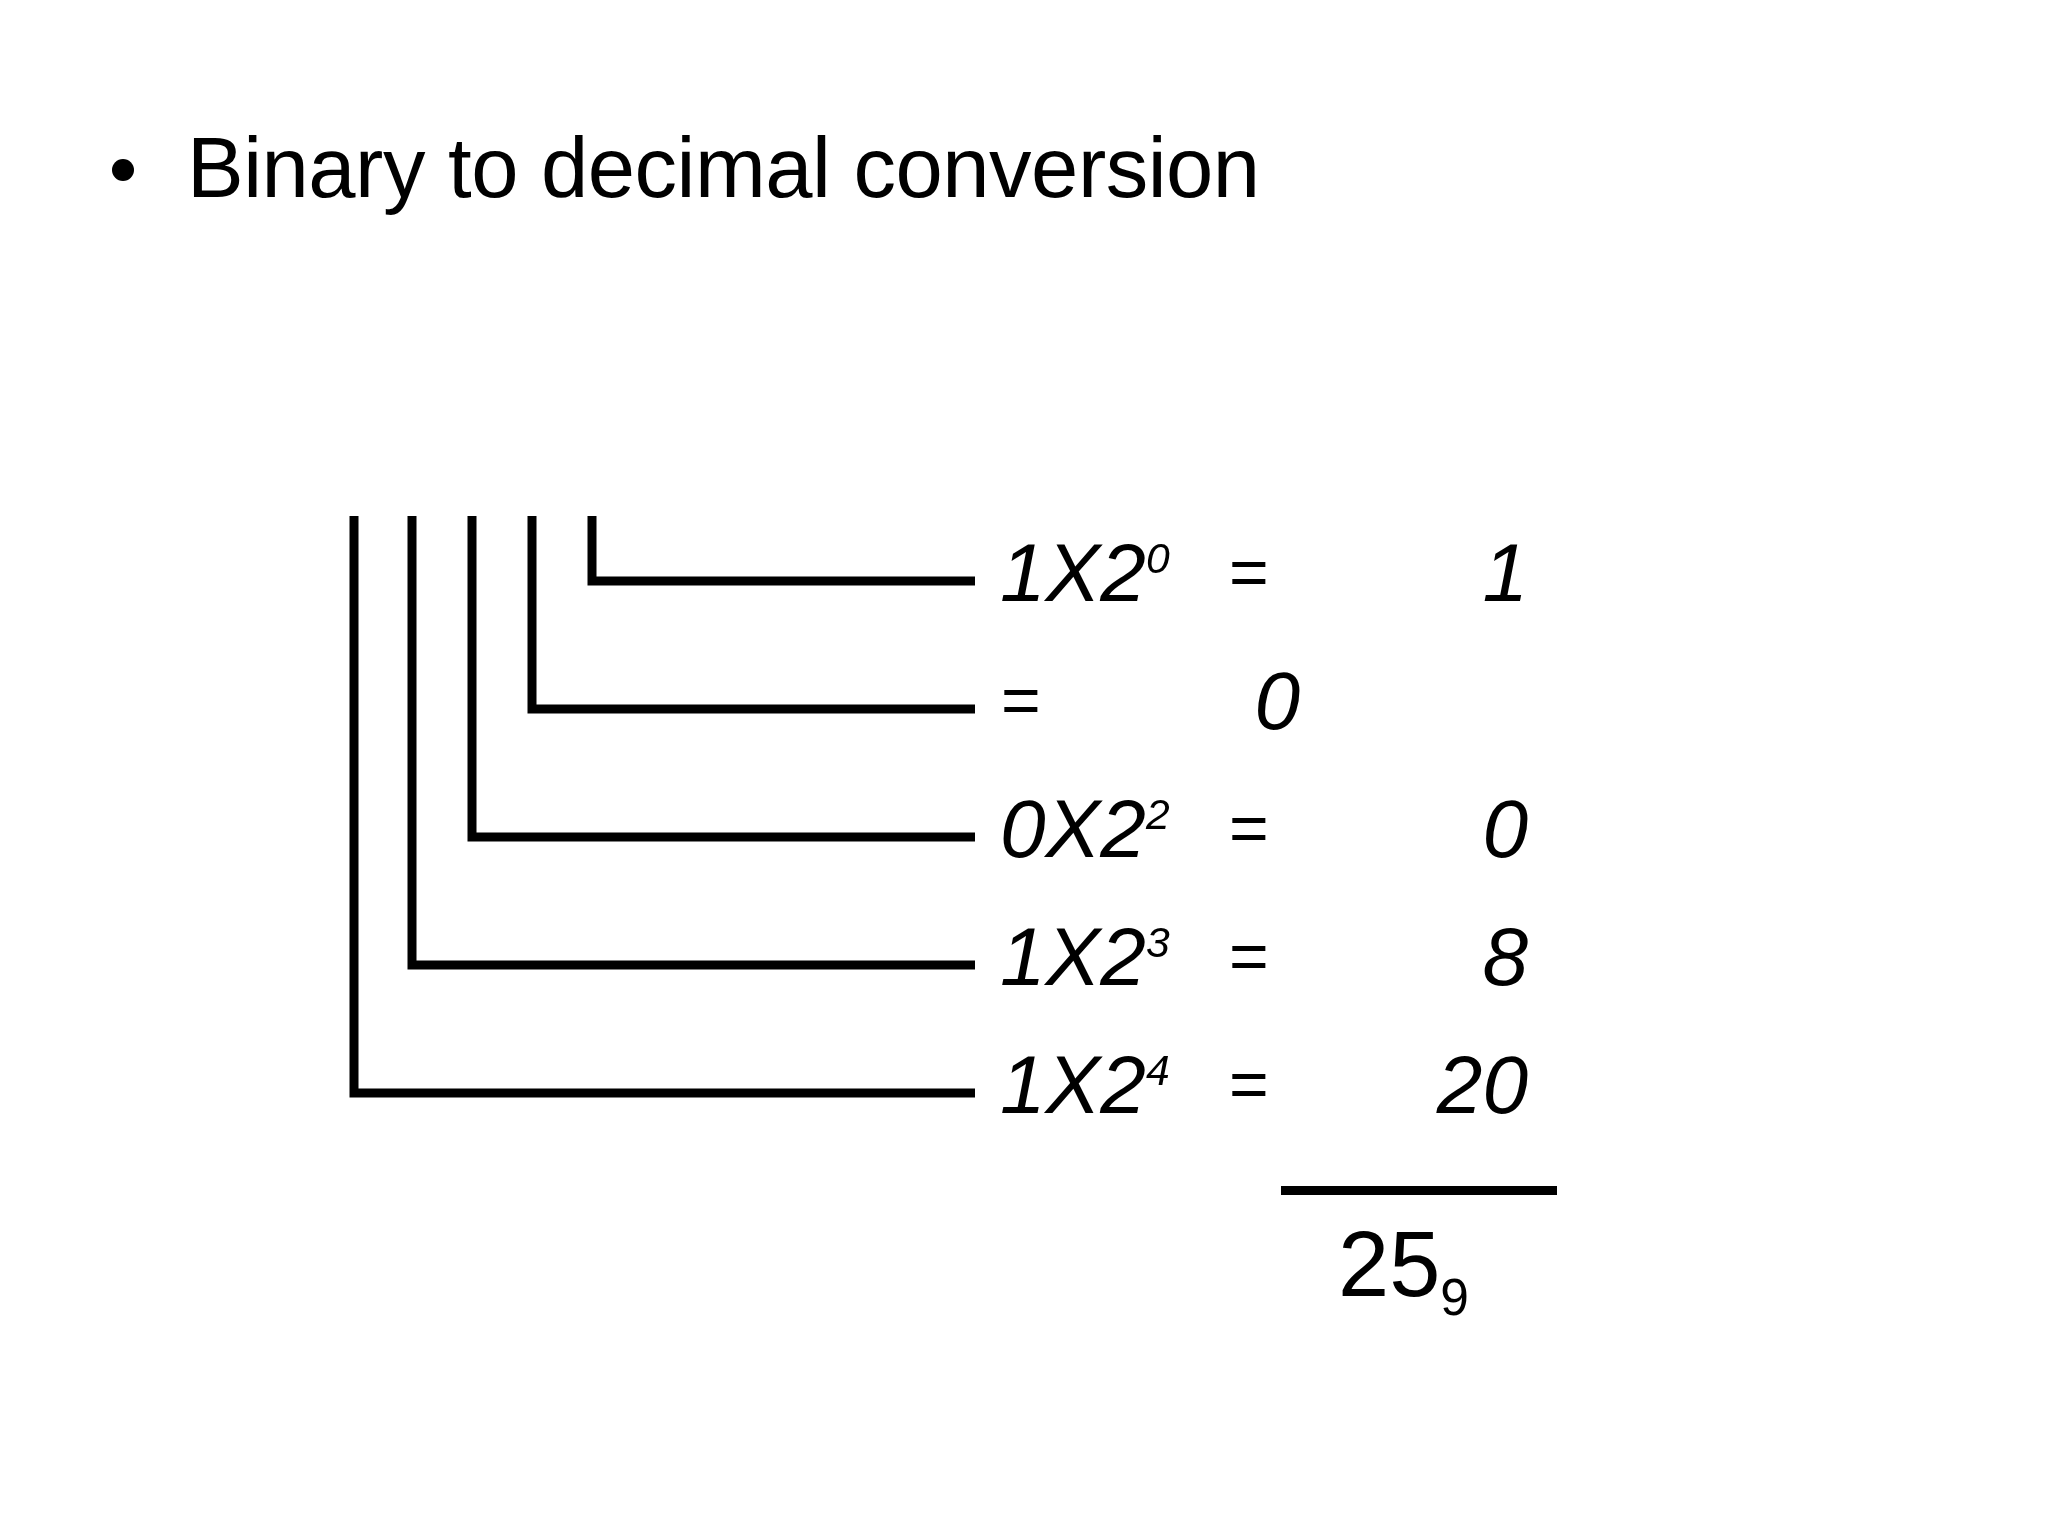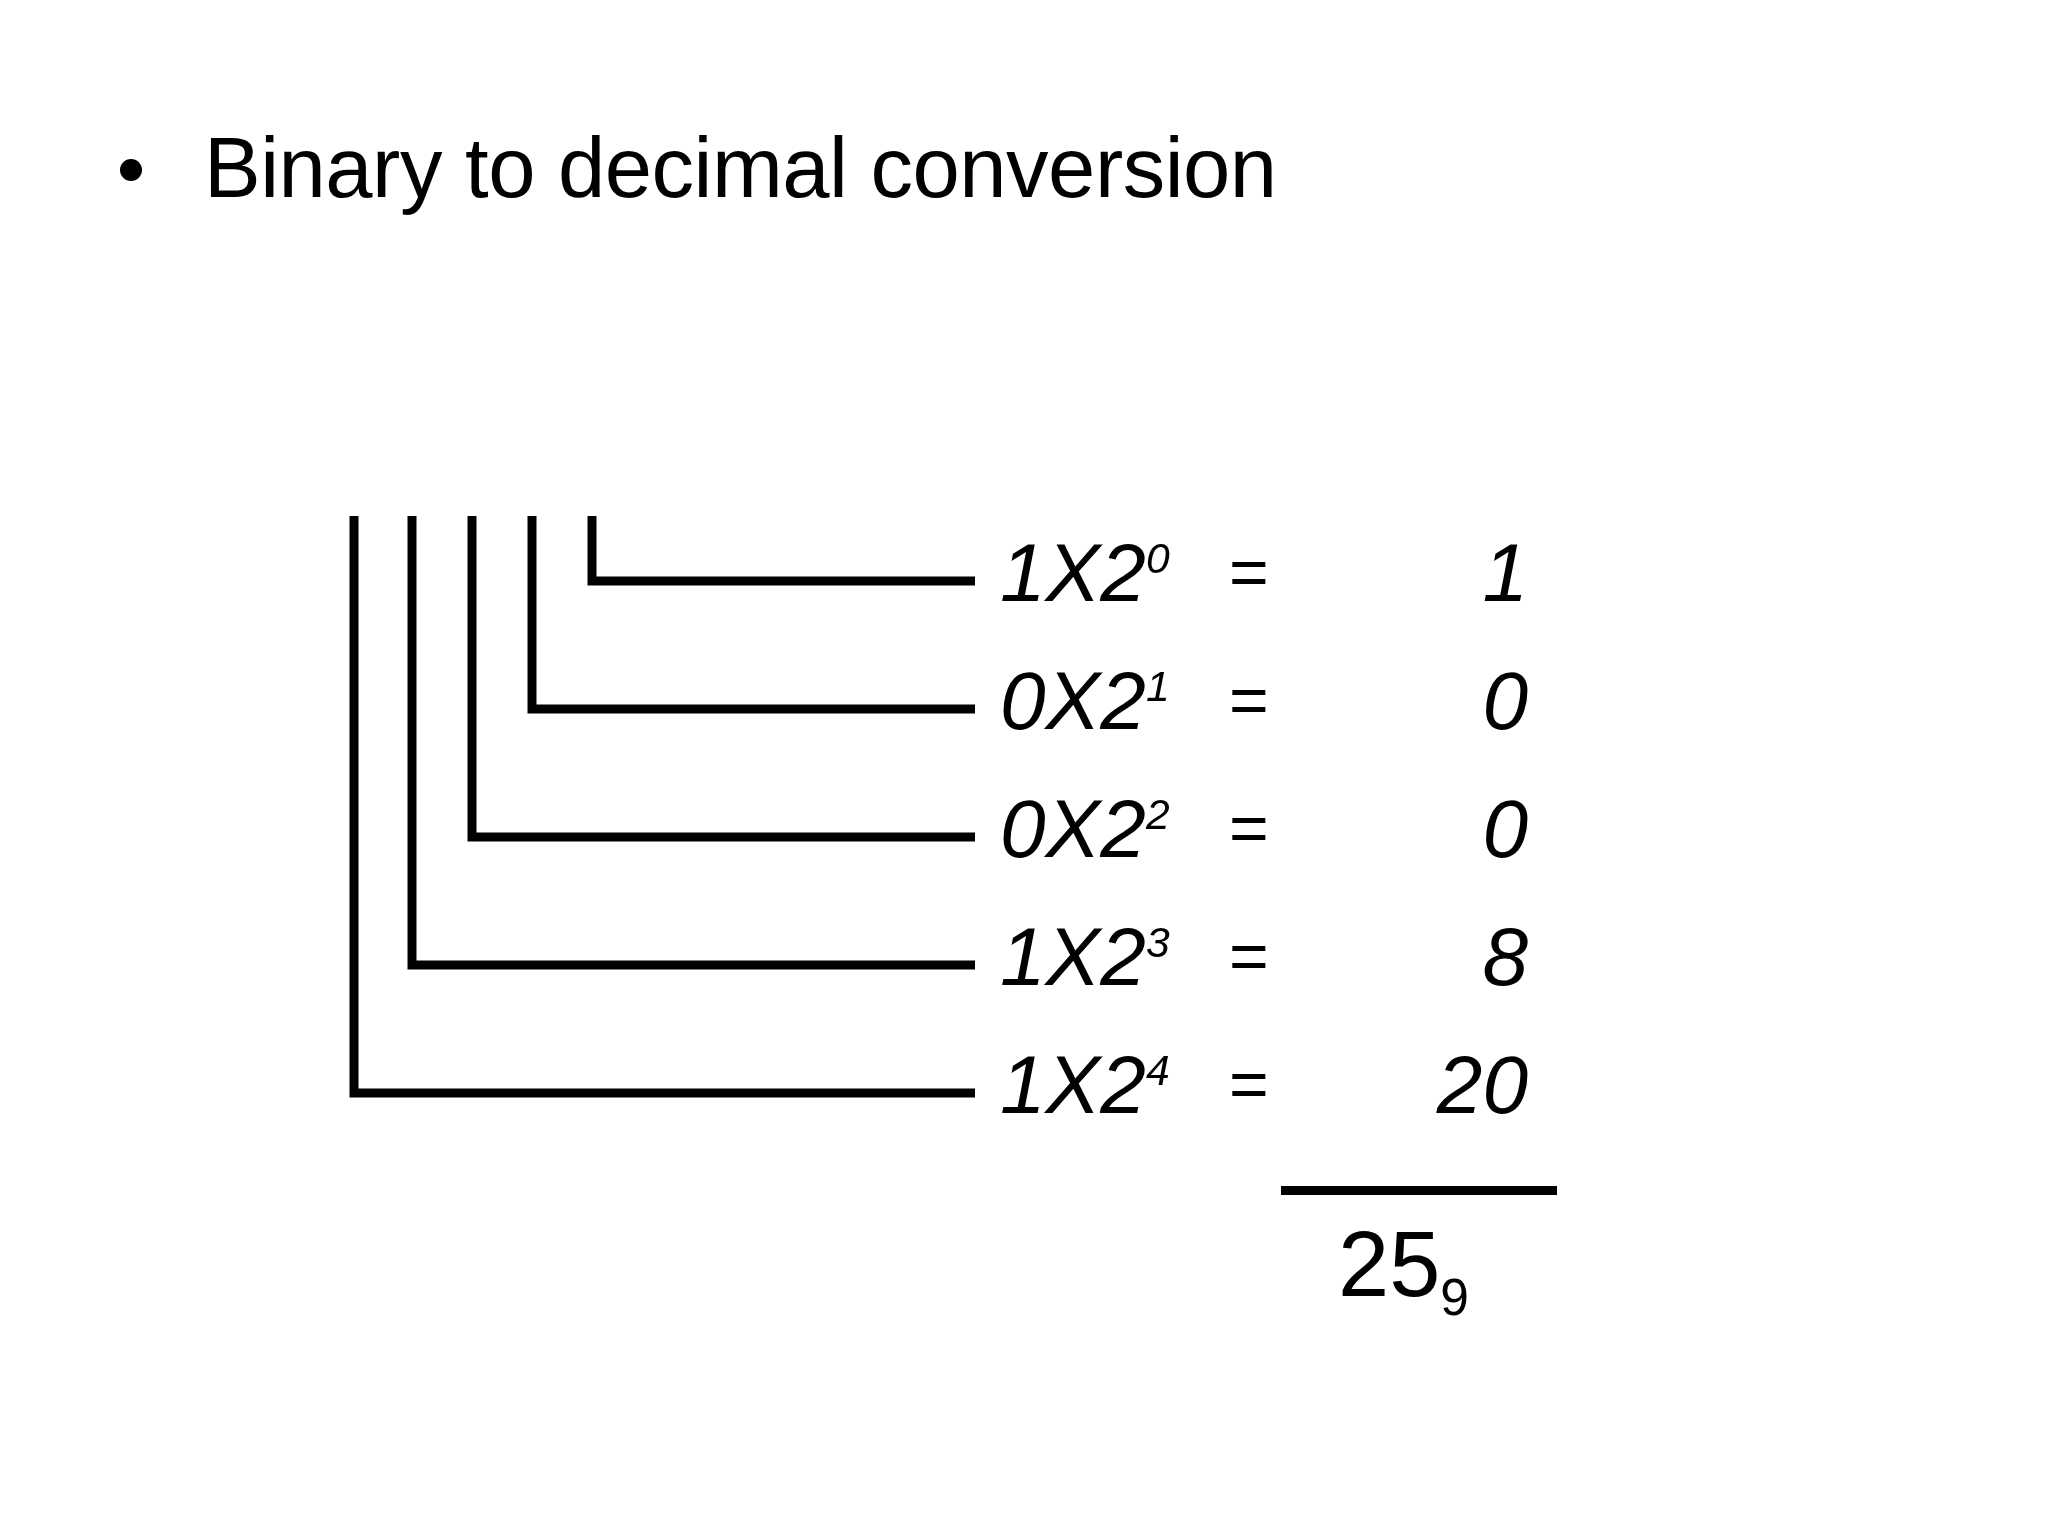--- a/index.html
+++ b/index.html
@@ -16,25 +16,25 @@
     position: relative;
     width: 2048px;
     height: 1536px;
     background: #ffffff;
     overflow: hidden;
   }
 
   
   .bullet-row {
     position: absolute;
-    left: 120px;
+    left: 112px;
     top: 125px;
     display: flex;
     align-items: center;
-    gap: 16px;
+    gap: 7px;
   }
   .bullet-mark {
     width: 22px;
     height: 22px;
     border-radius: 50%;
     background: #000;
     flex: 0 0 auto;
     margin-right: 46px;
     margin-top: 4px;
   }
@@ -158,21 +158,20 @@
 
   <div class="equations">
 
     <div class="eq-row">
       <span class="eq-term"><span>1</span><span>X</span><span>2</span><sup>0</sup></span>
       <span class="eq-equals">=</span>
       <span class="eq-value">1</span>
     </div>
 
     <div class="eq-row">
-      <span class="eq-term"><span>0</span><span>X</span><span>2</span><sup>1</sup></span>
       <span class="eq-equals">=</span>
       <span class="eq-value">0</span>
     </div>
 
     <div class="eq-row">
       <span class="eq-term"><span>0</span><span>X</span><span>2</span><sup>2</sup></span>
       <span class="eq-equals">=</span>
       <span class="eq-value">0</span>
     </div>
 

